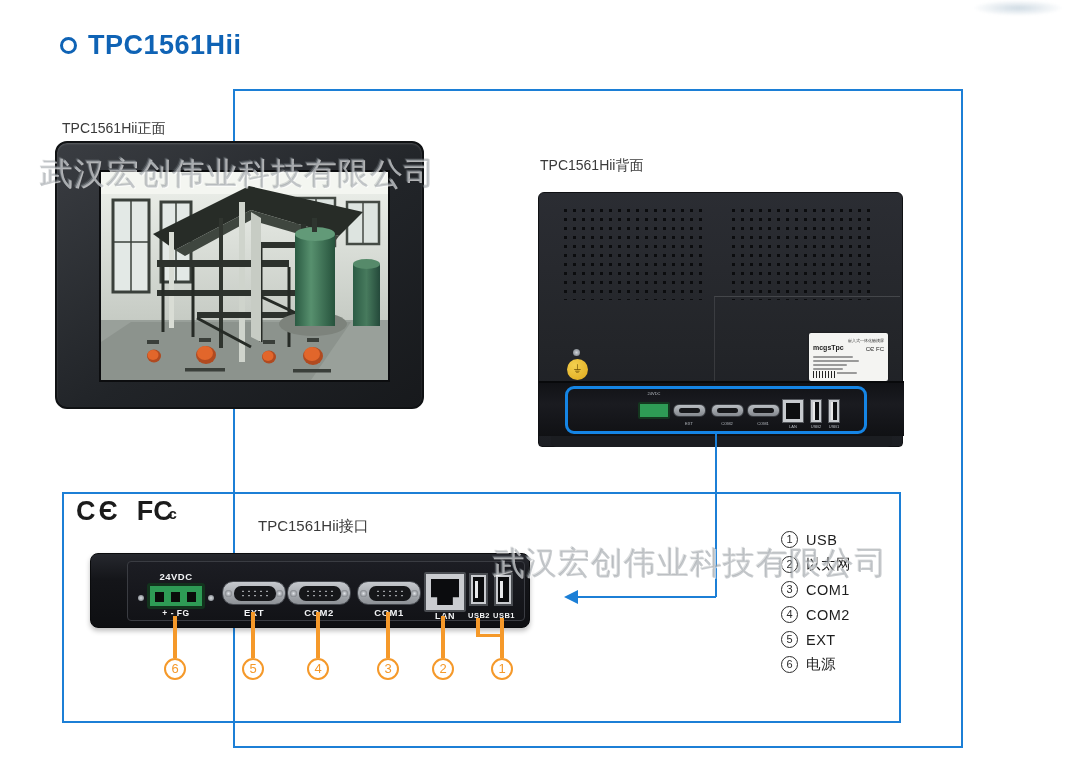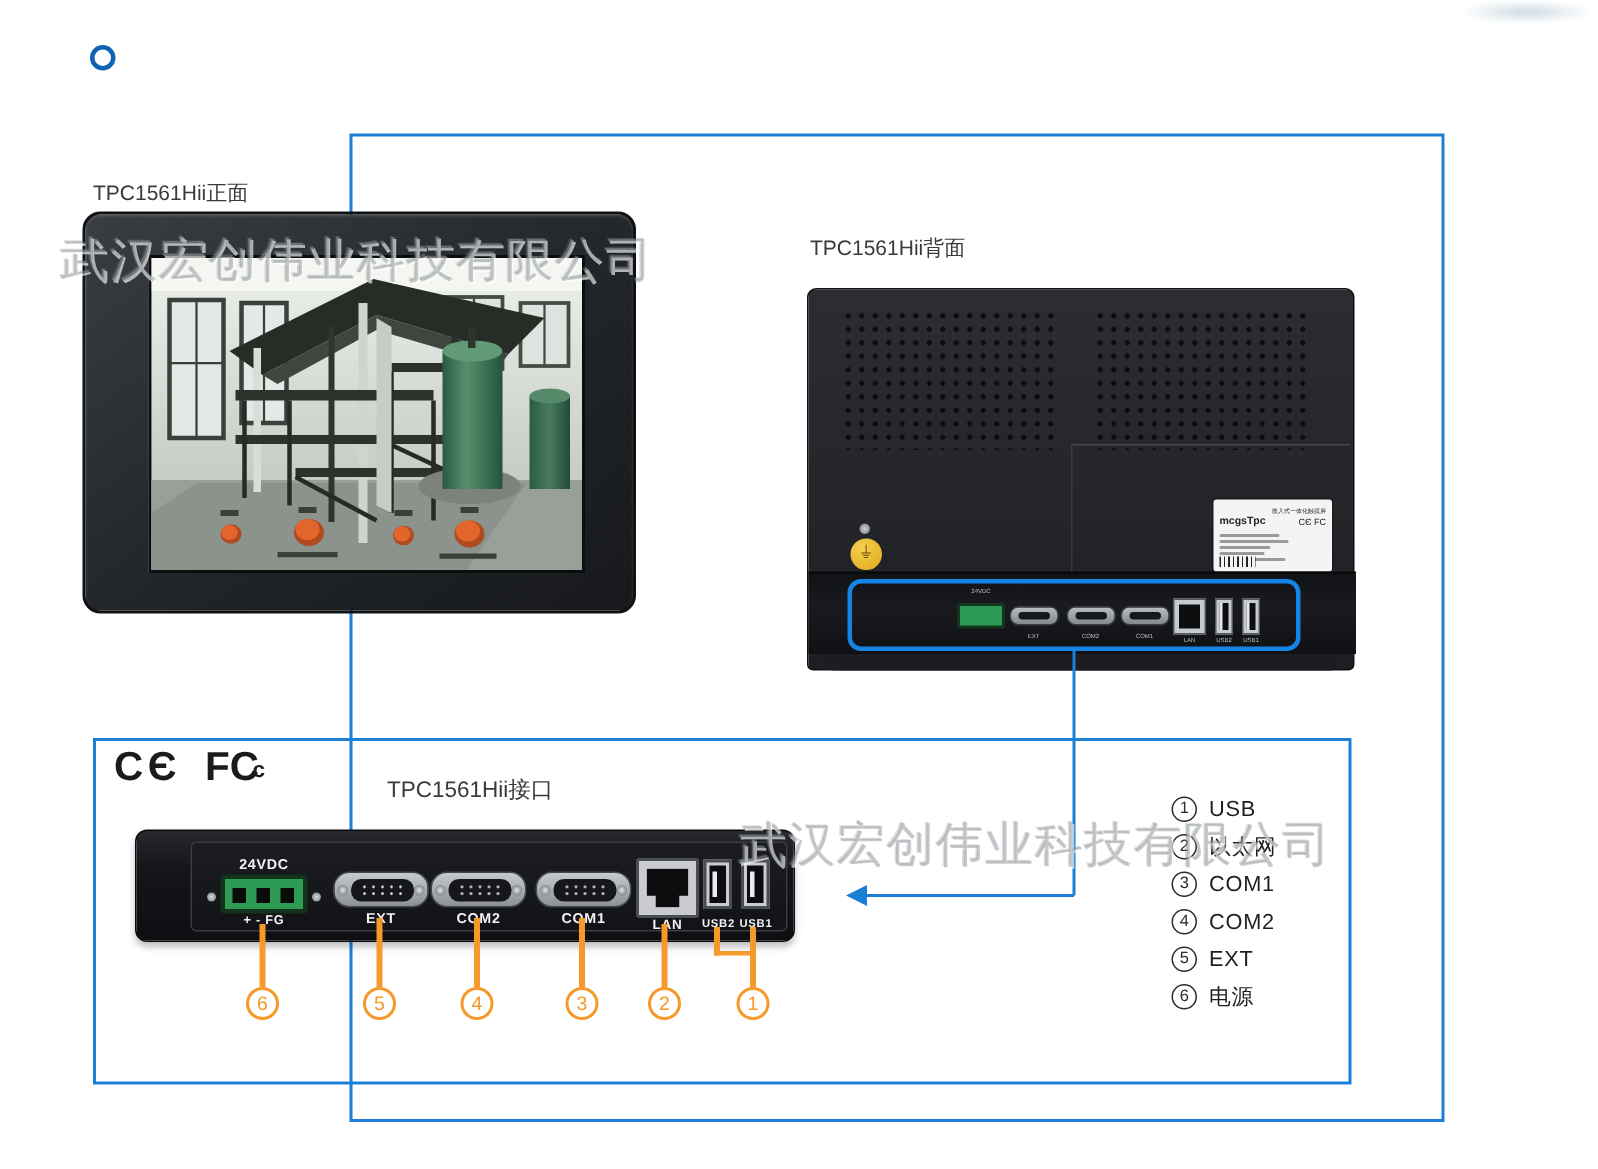--- a/index.html
+++ b/index.html
@@ -140,20 +140,21 @@
                 font-size:11px; text-align:center; line-height:15px; flex:0 0 17px; }
   .legend-label { margin-left:8px; font-size:14.5px; color:#1e1e1e; letter-spacing:.5px; }
 </style>
 </head>
 <body>
 
 <div class="abs wm-smudge"></div>
 
 <div class="abs title-row">
   <span class="title-ring"></span>
+  <span class="title-text">TPC1561Hii</span>
 </div>
 
 <div class="abs outer-frame"></div>
 <div class="abs bottom-box"></div>
 <div class="abs vline-back"></div>
 <div class="abs arrow-line"></div>
 <div class="abs arrow-head"></div>
 
 <div class="abs small-label" style="left:62px; top:120px;">TPC1561Hii正面</div>
 

